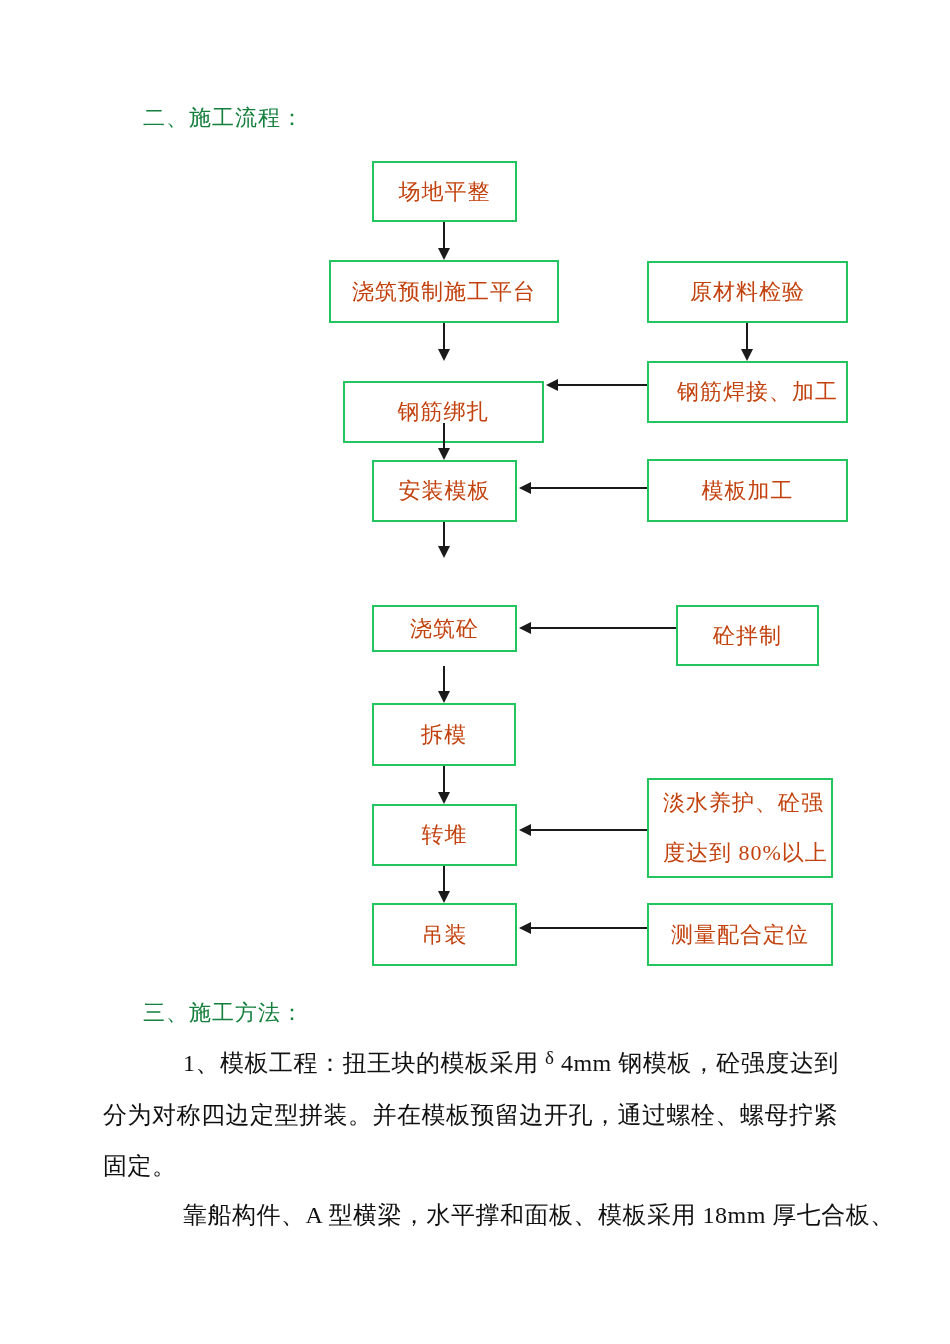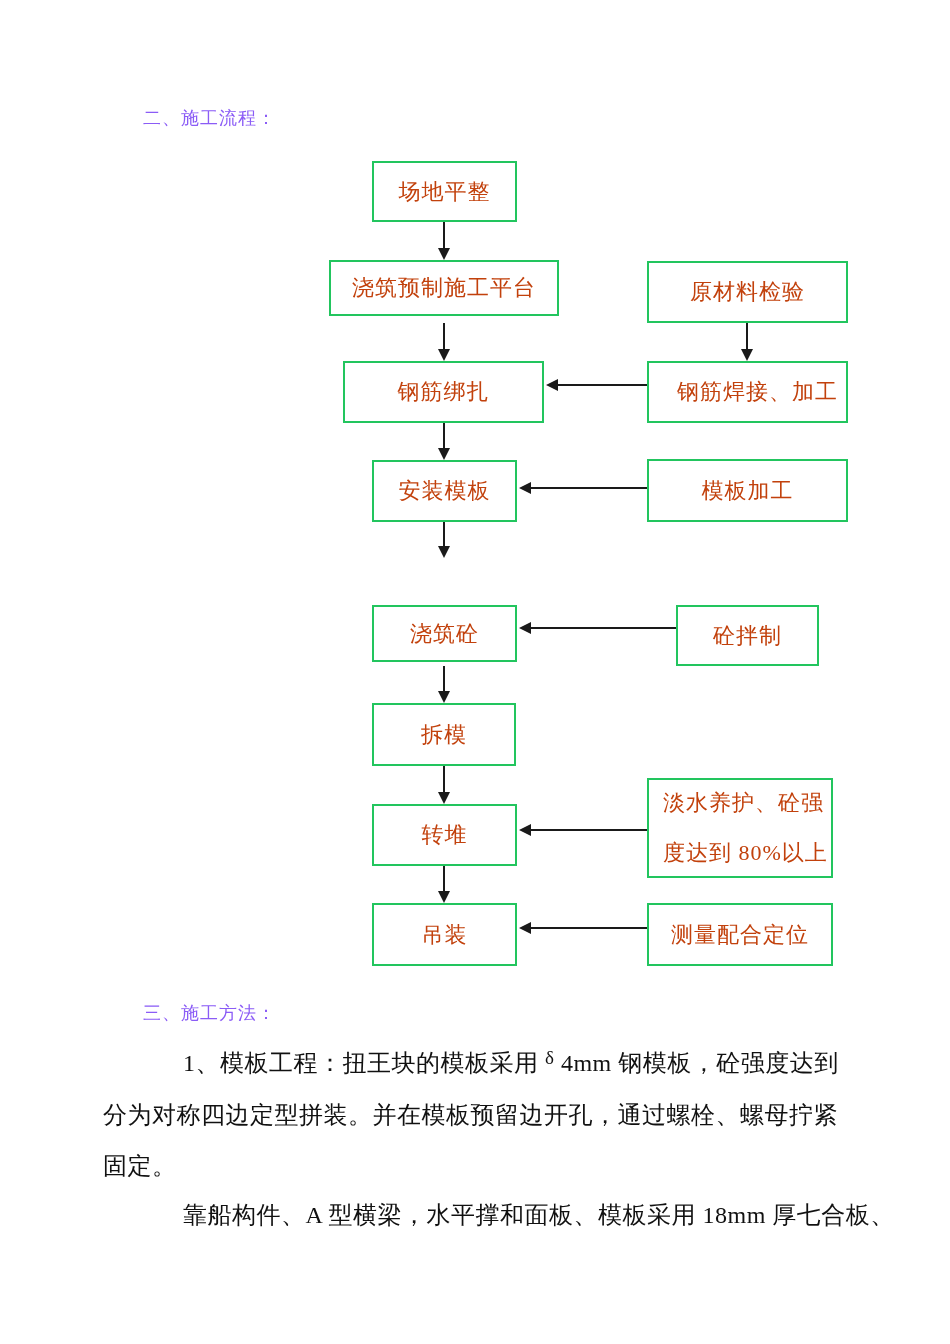--- a/index.html
+++ b/index.html
@@ -2,22 +2,22 @@
 <html><head>
 <meta charset="utf-8">
 <style>
   html,body{margin:0;padding:0;background:#ffffff;}
   .page{
     position:relative;width:950px;height:1344px;background:#ffffff;
     font-family:"Liberation Serif","DejaVu Serif",serif;color:#1a1a1a;
     overflow:hidden;
   }
   .heading{
-    position:absolute;font-size:18px;line-height:28px;letter-spacing:1px;
-    white-space:nowrap;color:#8b5cf6;
+    position:absolute;font-size:22px;line-height:28px;letter-spacing:1px;
+    white-space:nowrap;color:#15803d;
   }
   .bodyline{
     position:absolute;font-size:24px;line-height:30px;letter-spacing:0.5px;
     white-space:nowrap;color:#111;
   }
   .sup-delta{font-size:19px;position:relative;top:-7px;}
   .fbox{
     position:absolute;border:2px solid #22c55e;background:#fff;
     display:flex;align-items:center;justify-content:center;
     font-size:22px;letter-spacing:1px;color:#c2410c;box-sizing:border-box;
@@ -42,27 +42,27 @@
 </style>
 </head>
 <body>
 
 <div class="page">
 
   <div class="heading" style="left:143px;top:104px;">二、施工流程：</div>
 
   <div class="fbox" style="left:372px;top:161px;width:145px;height:61px;">场地平整</div>
 
-  <div class="fbox" style="left:329px;top:260px;width:230px;height:56px;">浇筑预制施工平台</div>
+  <div class="fbox" style="left:329px;top:260px;width:230px;height:63px;">浇筑预制施工平台</div>
 
-  <div class="fbox" style="left:343px;top:361px;width:201px;height:62px;">钢筋绑扎</div>
+  <div class="fbox" style="left:343px;top:381px;width:201px;height:62px;">钢筋绑扎</div>
 
   <div class="fbox" style="left:372px;top:460px;width:145px;height:62px;">安装模板</div>
 
-  <div class="fbox" style="left:372px;top:605px;width:145px;height:57px;">浇筑砼</div>
+  <div class="fbox" style="left:372px;top:605px;width:145px;height:47px;">浇筑砼</div>
 
   <div class="fbox" style="left:372px;top:703px;width:144px;height:63px;">拆模</div>
 
   <div class="fbox" style="left:372px;top:804px;width:145px;height:62px;">转堆</div>
 
   <div class="fbox" style="left:372px;top:903px;width:145px;height:63px;">吊装</div>
 
   <div class="fbox" style="left:647px;top:261px;width:201px;height:62px;">原材料检验</div>
 
   <div class="fbox" style="left:647px;top:361px;width:201px;height:62px;padding-left:20px;">钢筋焊接、加工</div>

